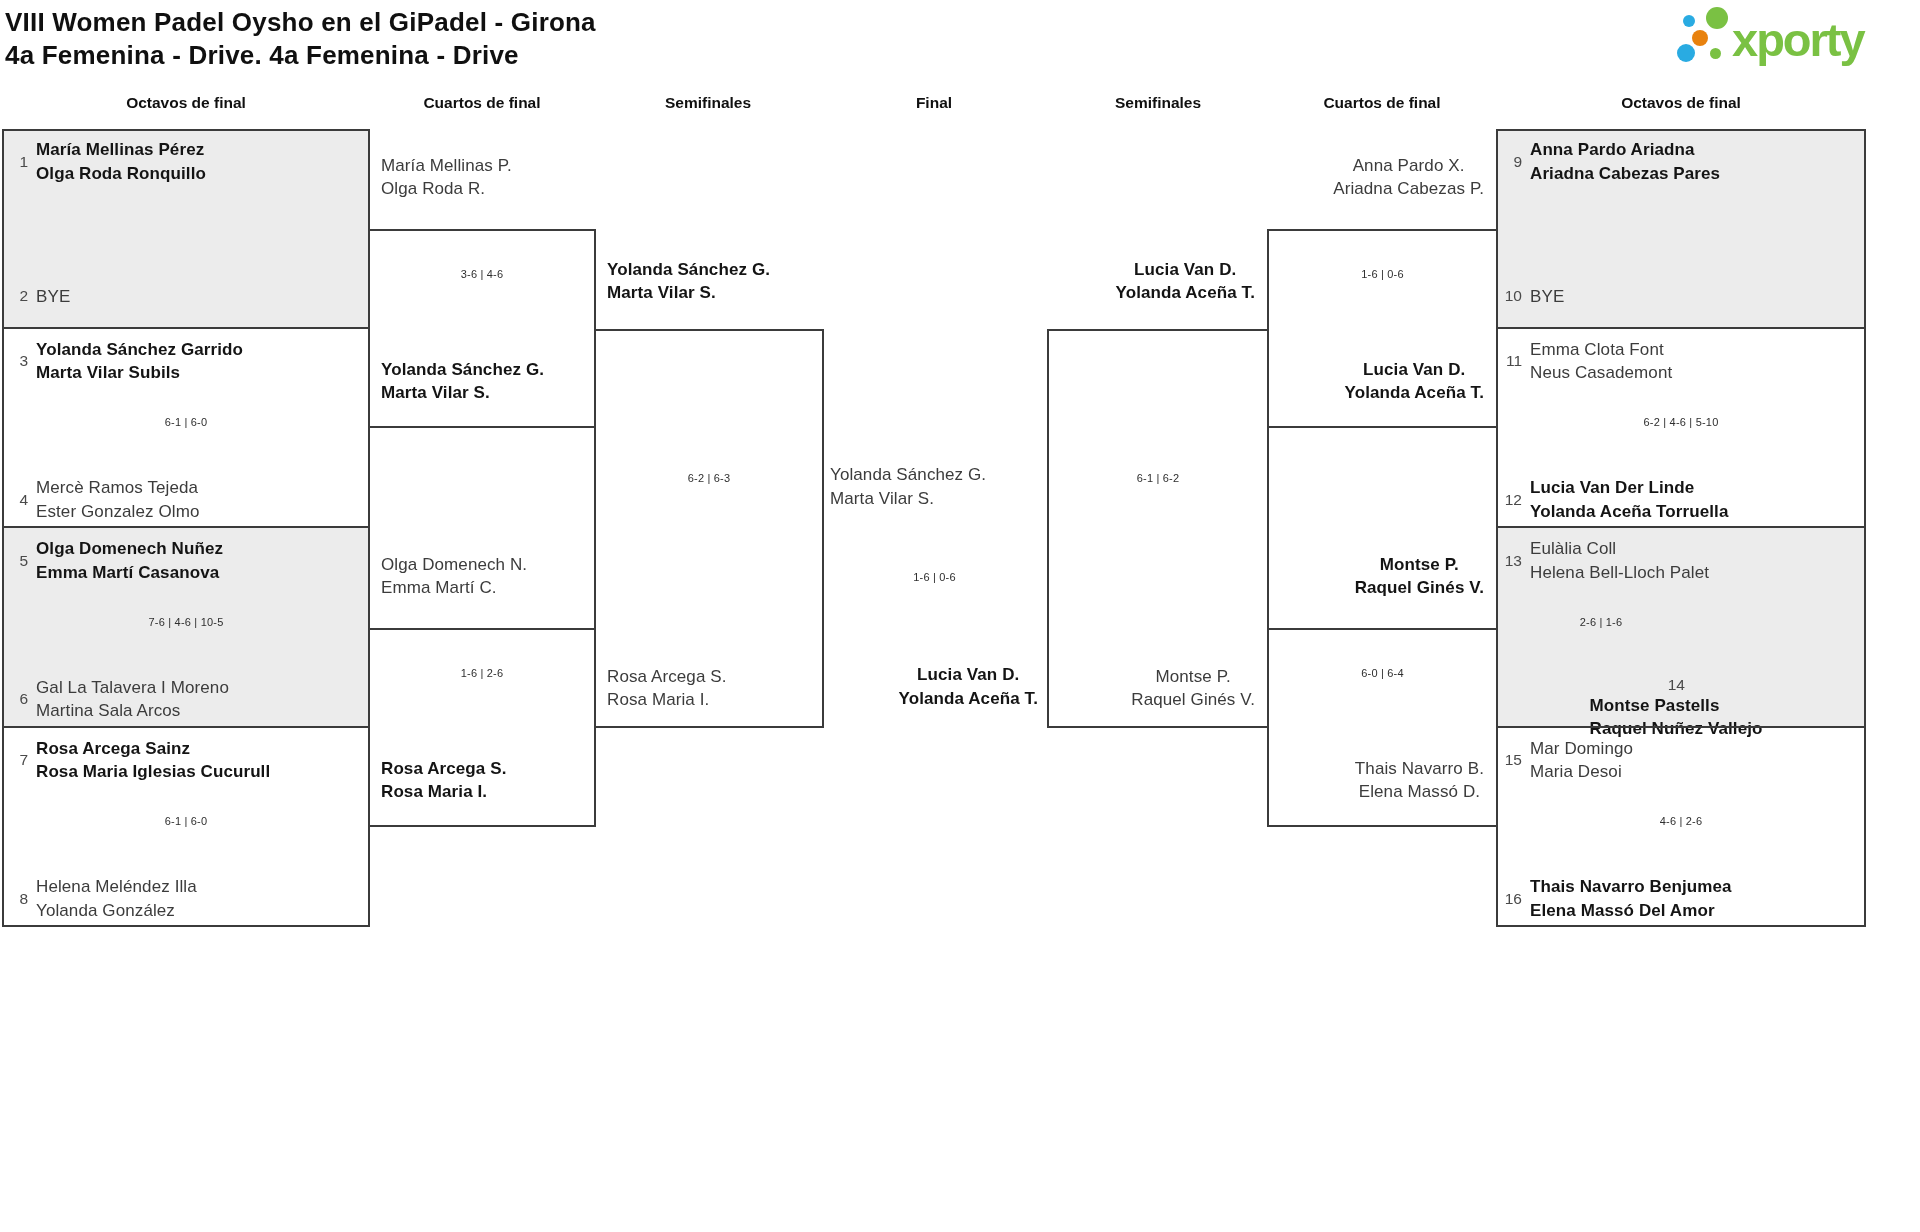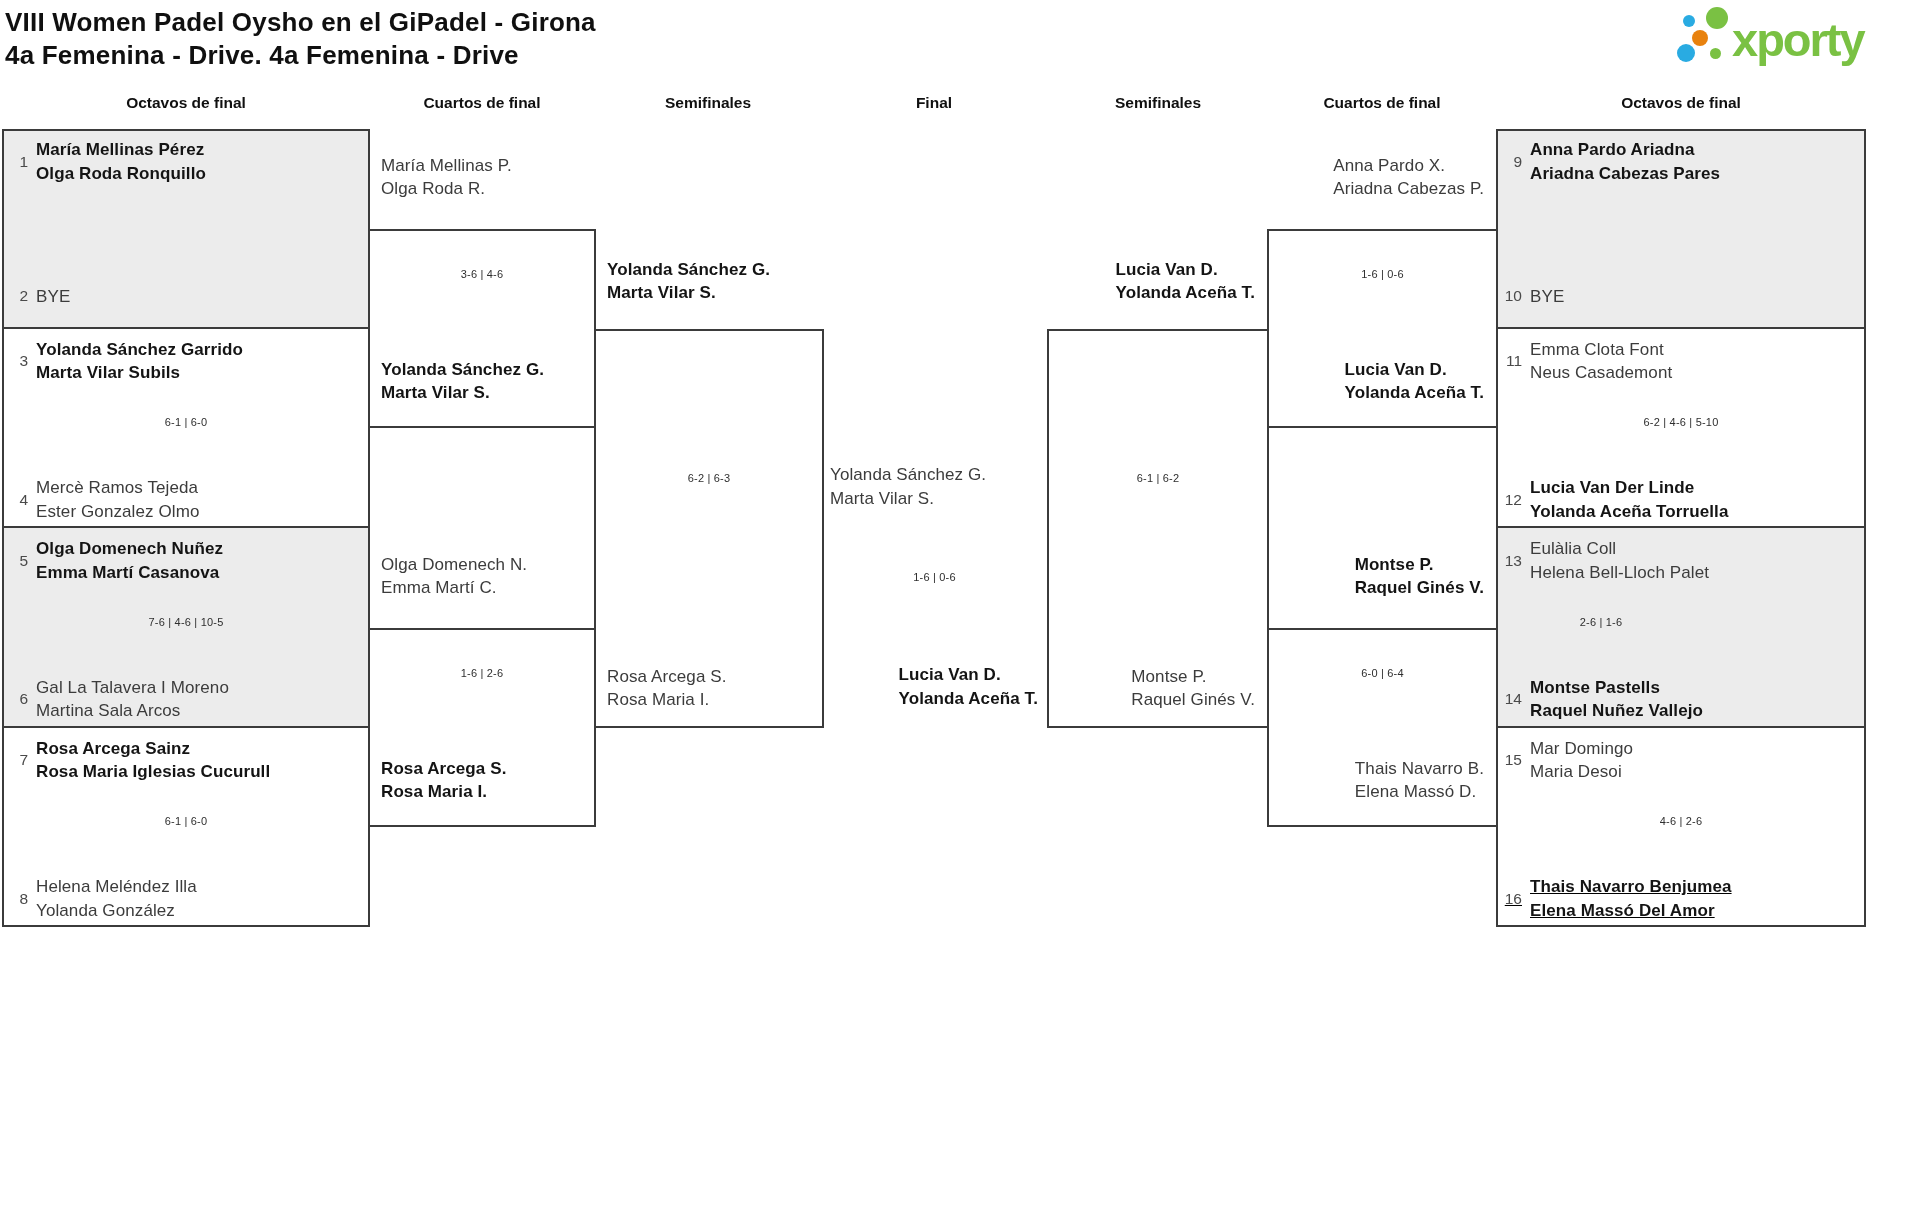--- a/index.html
+++ b/index.html
@@ -3,21 +3,21 @@
 <meta charset="utf-8">
 <style>
   html,body{margin:0;padding:0;background:#ffffff;}
   body{font-family:"Liberation Sans","DejaVu Sans",sans-serif;}
   .page{position:relative;width:1920px;height:1232px;background:#fff;overflow:hidden;}
   .title{position:absolute;left:5px;top:6px;font-size:26px;font-weight:bold;line-height:33px;color:#101010;letter-spacing:.2px;}
   .rh{position:absolute;top:94px;text-align:center;font-size:15.5px;font-weight:bold;color:#101010;}
   .box{position:absolute;box-sizing:border-box;border:2px solid #3b3b3b;background:transparent;}
   .box.shaded{background:#ececec;}
   .trow{position:absolute;display:flex;align-items:center;}
-  .trow.r{justify-content:flex-end;text-align:left;}
+  .trow.r{justify-content:flex-end;text-align:center;}
   .seed{flex:none;width:26px;padding-right:8px;text-align:right;font-size:15.5px;color:#4a4a4a;}
   .names{font-size:17px;line-height:23.5px;color:#3c3c3c;letter-spacing:.1px;}
   .names.b{font-weight:bold;color:#141414;}
   .score{position:absolute;text-align:center;font-size:11px;color:#2e2e2e;letter-spacing:.2px;}
   .logo-text{position:absolute;left:1732px;top:12px;font-size:47px;font-weight:bold;letter-spacing:-2px;}
   .dot{position:absolute;border-radius:50%;}
 </style>
 </head>
 <body>
 
@@ -138,37 +138,37 @@
       </div>
       <div class="score" style="left: 1496px; top: 416.25px; width: 370px;">6-2 | 4-6 | 5-10</div>
       <div class="box shaded" style="left: 1496px; top: 526px; width: 370px; height: 201.5px;"></div>
       <div class="trow" style="left: 1496px; top: 537px; width: 360px;">
         <span class="seed">13</span>
         <span class="names">
           <div>Eulàlia Coll</div>
           <div>Helena Bell-Lloch Palet</div>
         </span>
       </div>
-      <div class="trow" style="left: 1496px; top: 675.5px; width: 360px;">
+      <div class="trow" style="left: 1496px; top: 675.5px; width: 360px; flex-direction: column;">
         <span class="seed">14</span>
         <span class="names b">
           <div>Montse Pastells</div>
           <div>Raquel Nuñez Vallejo</div>
         </span>
       </div>
       <div class="score" style="left: 1416px; top: 615.75px; width: 370px;">2-6 | 1-6</div>
       <div class="box" style="left: 1496px; top: 725.5px; width: 370px; height: 201.5px;"></div>
       <div class="trow" style="left: 1496px; top: 736.5px; width: 360px;">
         <span class="seed">15</span>
         <span class="names">
           <div>Mar Domingo</div>
           <div>Maria Desoi</div>
         </span>
       </div>
-      <div class="trow" style="left: 1496px; top: 875px; width: 360px; text-decoration: underline;">
+      <div class="trow" style="left: 1496px; top: 875px; width: 360px;">
         <span class="seed">16</span>
         <span class="names b">
           <div>Thais Navarro Benjumea</div>
           <div>Elena Massó Del Amor</div>
         </span>
       </div>
       <div class="score" style="left: 1496px; top: 815.25px; width: 370px;">4-6 | 2-6</div>
       <div class="box" style="left: 368px; top: 228.75px; width: 228px; height: 199.5px;"></div>
       <div class="trow" style="left: 381px; top: 153.75px; width: 214px;">
         <span class="names">

